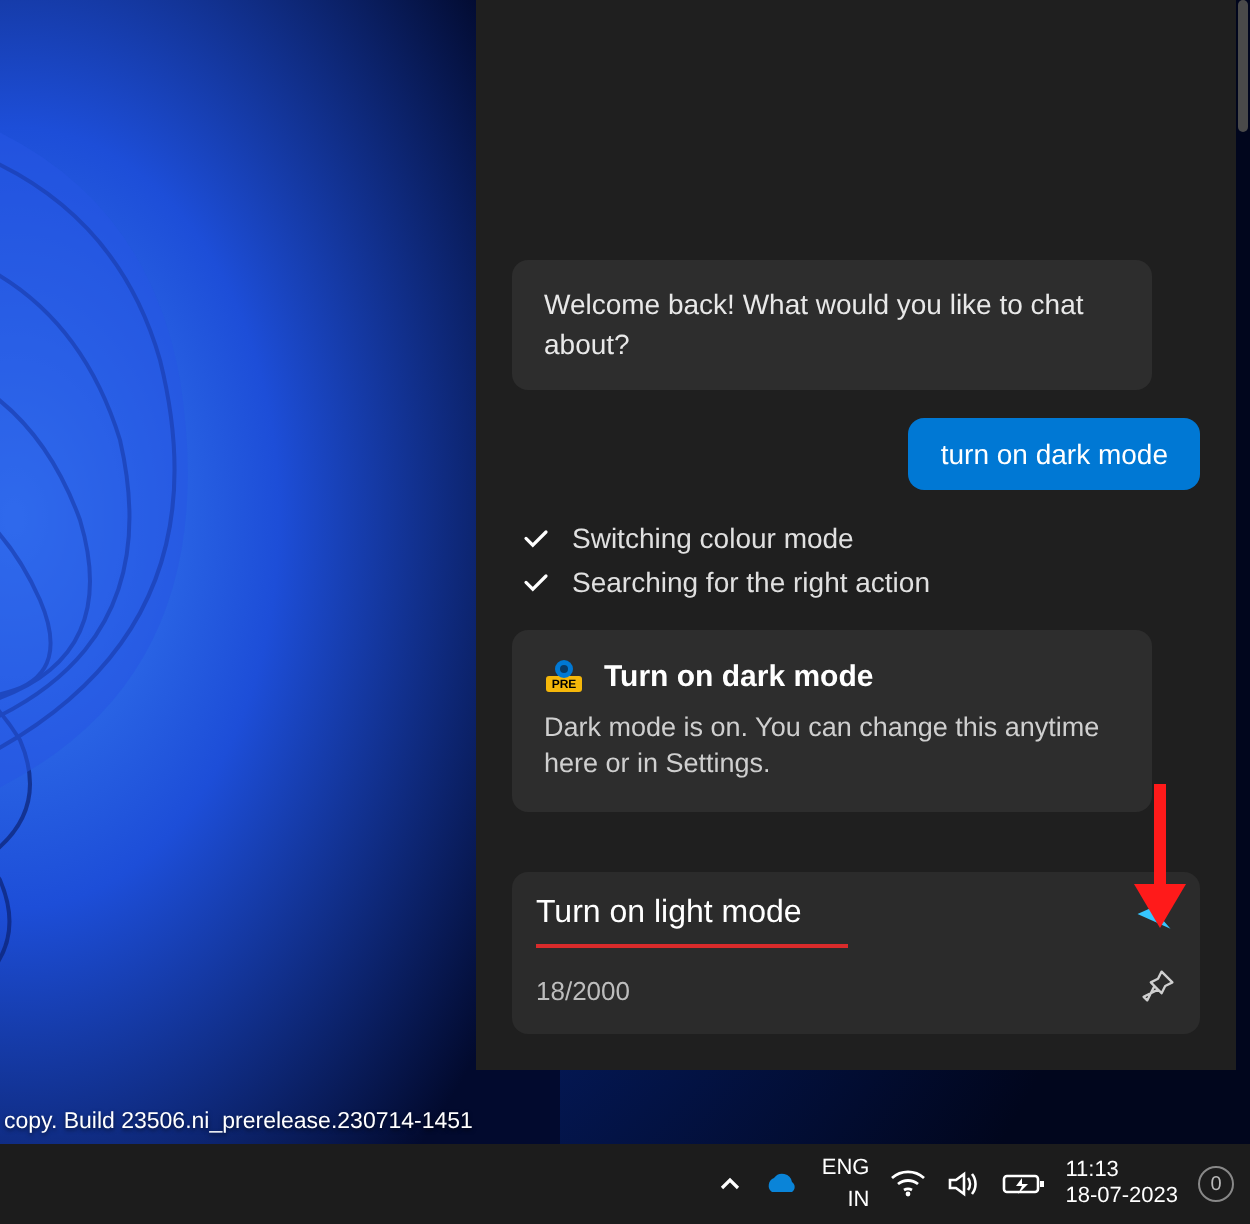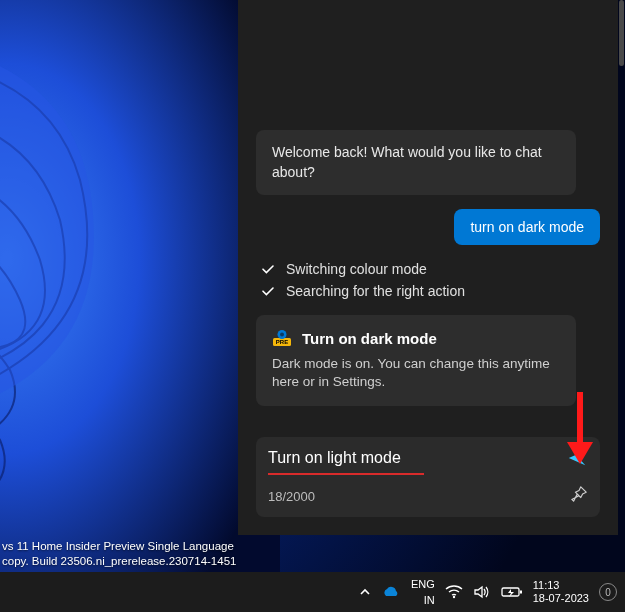--- a/index.html
+++ b/index.html
@@ -128,21 +128,20 @@
     </div>
   </div>
 </div>
 
 <svg class="arrowA" viewBox="0 0 38 78">
   <line x1="19" y1="4" x2="19" y2="58" stroke="#ff1a1a" stroke-width="6"></line>
   <polygon points="6,54 32,54 19,76" fill="#ff1a1a"></polygon>
 </svg>
 
 <div class="watermark">
-  <div class="wl">vs 11 Home Insider Preview Single Language</div>
   <div class="wl">copy. Build 23506.ni_prerelease.230714-1451</div>
 </div>
 
 <div class="taskbar">
   <div class="tbi">
     <svg viewBox="0 0 12 12" width="12" height="12">
         <path d="M2 8 6 4 10 8" stroke="#fff" stroke-width="1.6" fill="none"></path>
       </svg>
   </div>
   <div class="tbi">

